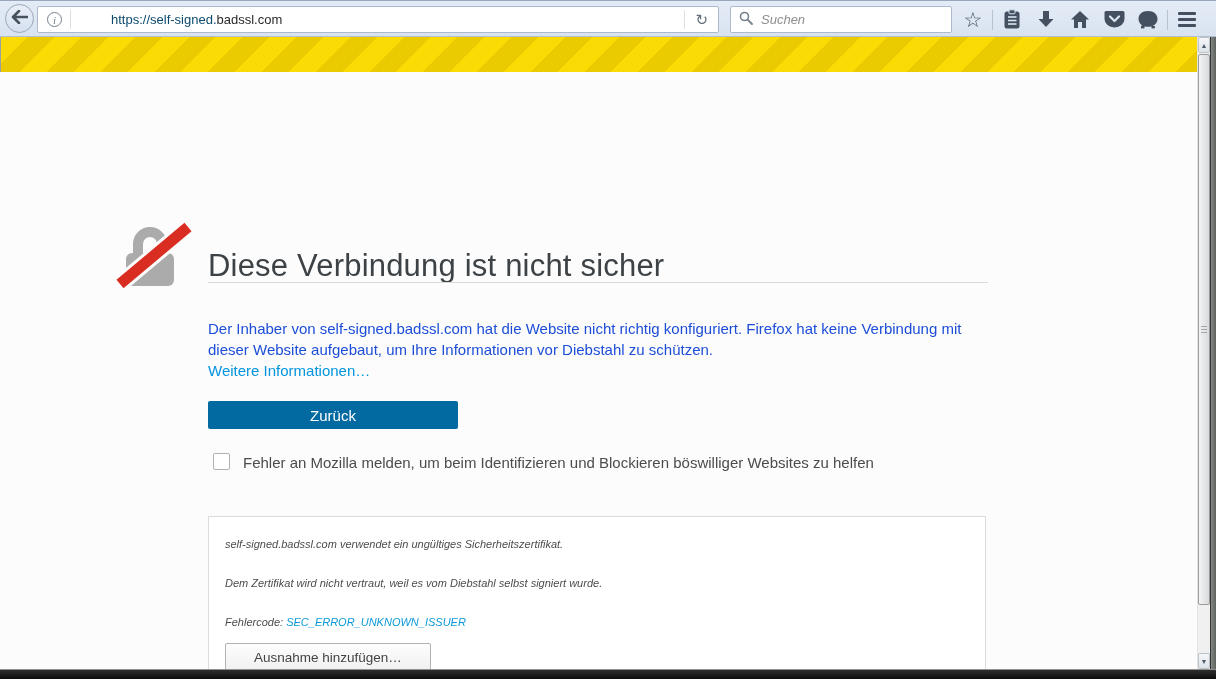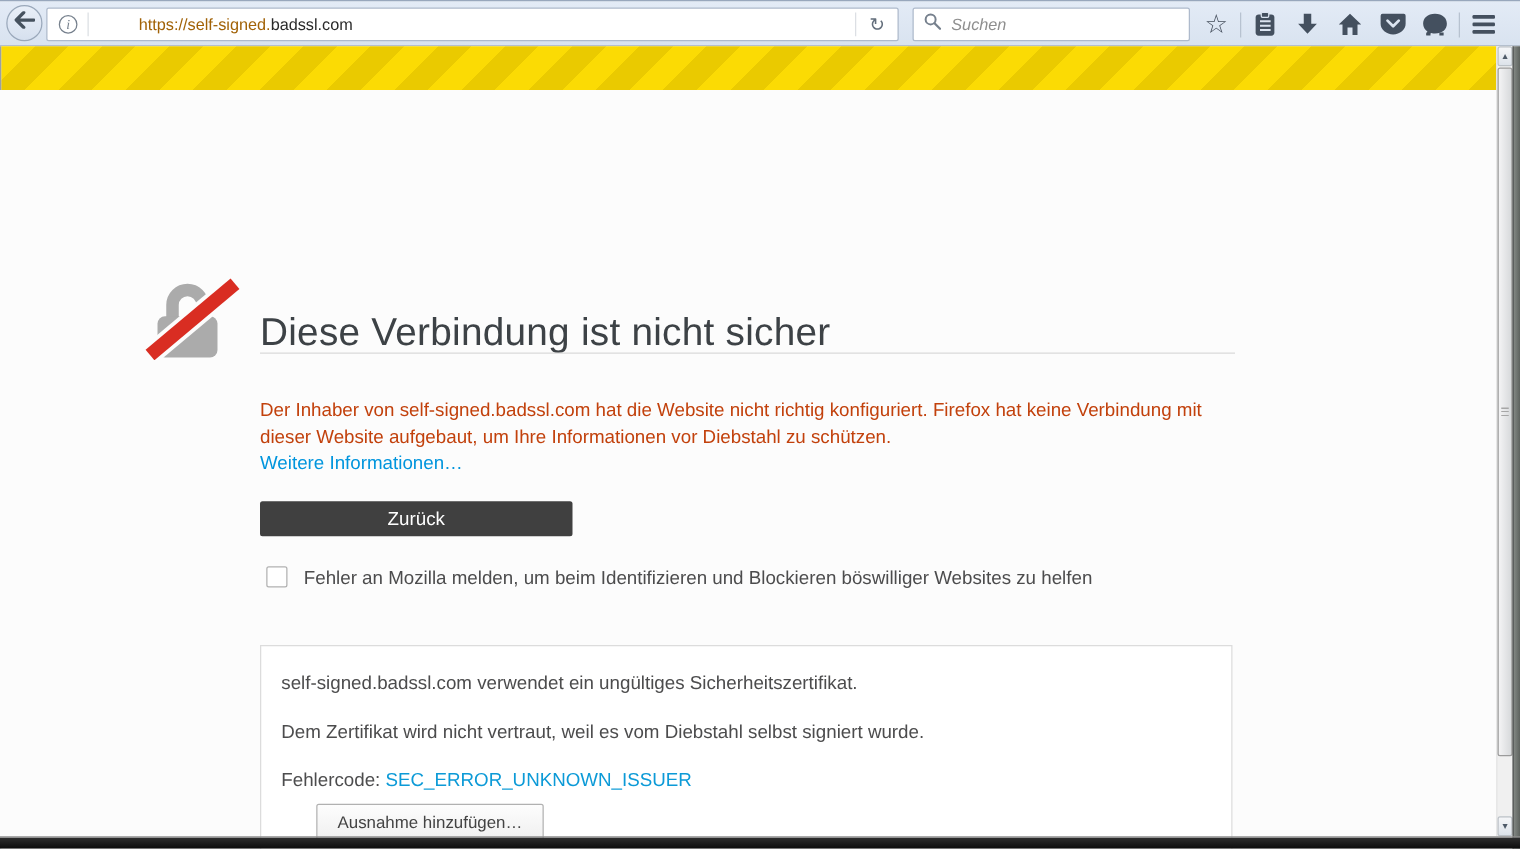--- a/index.html
+++ b/index.html
@@ -15,21 +15,21 @@
             border:1px solid #9aa8ba;background:linear-gradient(180deg,#e9eff8,#d6e0ee);
             display:flex;align-items:center;justify-content:center;box-sizing:border-box;cursor:pointer;}
   .urlbar{position:absolute;left:37px;top:5px;width:682px;height:27px;background:#fff;
           border:1px solid #aebacc;border-radius:2px;box-sizing:border-box;
           display:flex;align-items:center;}
   .info-ic{width:15px;height:15px;border:1px solid #76808d;border-radius:50%;color:#76808d;
            font-family:"Liberation Serif",serif;font-style:italic;font-size:11px;line-height:14px;
            text-align:center;margin:0 8px 0 9px;box-sizing:border-box;}
   .vsep{width:1px;height:19px;background:#dcdfe4;}
   .url-text{font-size:13px;margin-left:9px;flex:1;white-space:nowrap;overflow:hidden;}
-  .url-prefix{color:#a16207;padding-left:31px;}
+  .url-prefix{color:#0c4a6e;padding-left:31px;}
   .url-domain{color:#2a2a2a;}
   .reload{font-size:15px;color:#646f7c;padding:0 10px;cursor:pointer;}
   .searchbar{position:absolute;left:730px;top:5px;width:222px;height:27px;background:#fff;
              border:1px solid #aebacc;border-radius:2px;box-sizing:border-box;
              display:flex;align-items:center;}
   .searchbar svg{margin:0 6px 0 8px;}
   .searchbar input{border:none;outline:none;flex:1;font-size:13px;min-width:0;
                    font-family:"Liberation Sans",sans-serif;background:transparent;color:#333;}
   .searchbar input::placeholder{color:#8e8e8e;font-style:italic;}
   .tb-icons{position:absolute;left:956px;top:0;height:37px;display:flex;align-items:center;}
@@ -43,42 +43,42 @@
   .banner{position:absolute;left:1px;top:37px;width:1196px;height:35px;
           background:repeating-linear-gradient(135deg,#fbdb04 0 19px,#eaca00 19px 38px);}
   .left-edge{position:absolute;left:0;top:37px;width:1px;bottom:0;background:#9aa0a5;}
 
   
   .content{position:absolute;left:0;top:72px;width:1197px;bottom:0;background:#fcfcfc;}
   .lock-wrap{position:absolute;left:116px;top:148px;}
   .page-title{position:absolute;left:208px;top:155px;width:780px;font-size:31px;font-weight:300;
               color:#3d4246;letter-spacing:.2px;}
   .title-rule{position:absolute;left:208px;top:210px;width:780px;height:1px;background:#d9d9d9;}
-  .body-text{position:absolute;left:208px;top:231px;width:765px;font-size:15px;line-height:21px;color:#c2410c;}
+  .body-text{position:absolute;left:208px;top:231px;width:765px;font-size:15px;line-height:21px;color:#1d4ed8;}
   .learn-link{position:absolute;left:208px;top:290px;font-size:15px;color:#0095dd;text-decoration:none;cursor:pointer;text-align:right;}
-  .btn-back{position:absolute;left:208px;top:329px;width:250px;height:28px;background:#404040;
+  .btn-back{position:absolute;left:208px;top:329px;width:250px;height:28px;background:#0369a1;
             border:none;border-radius:2px;color:#fff;font-size:15px;font-family:"Liberation Sans",sans-serif;cursor:pointer;}
   .btn-adv{position:absolute;left:835px;top:329px;width:148px;height:28px;
            background:linear-gradient(180deg,#fdfdfd,#f2f2f2);border:1px solid #b5b5b5;border-radius:2px;
            color:#333;font-size:15px;font-family:"Liberation Sans",sans-serif;cursor:pointer;}
   .report-row{position:absolute;left:213px;top:381px;display:flex;align-items:flex-start;}
   .report-row input{appearance:none;-webkit-appearance:none;width:17px;height:17px;margin:0;
                     border:1px solid #b1b1b1;border-radius:2px;background:#fff;cursor:pointer;}
   .report-label{margin-left:13px;font-size:15px;color:#4c4c4d;padding-top:1px;text-align:right;}
 
   .cert-box{position:absolute;left:208px;top:444px;width:778px;height:172px;background:#fff;
             border:1px solid #dcdcdc;box-sizing:border-box;}
-  .cert-line{position:absolute;left:16px;font-size:15px;color:#4c4c4d;white-space:nowrap;}
+  .cert-line{position:absolute;left:16px;font-size:11px;color:#4c4c4d;white-space:nowrap;font-style:italic;}
   .cert-l1{top:21px;}
   .cert-l2{top:60px;}
   .cert-l3{top:99px;}
   .err-link{color:#0c9ad7;text-decoration:none;cursor:pointer;}
-  .btn-exception{position:absolute;left:16px;top:126px;height:29px;padding:0 16px;
+  .btn-exception{position:absolute;left:16px;top:126px;height:29px;padding:0 28px;
                  background:linear-gradient(180deg,#fdfdfd,#f0f0f0);border:1px solid #b1b1b1;border-radius:2px;
-                 color:#434343;font-size:13.5px;font-family:"Liberation Sans",sans-serif;cursor:pointer;margin-left:28px;}
+                 color:#434343;font-size:13.5px;font-family:"Liberation Sans",sans-serif;cursor:pointer;}
 
   
   .scrollbar{position:absolute;left:1197px;top:37px;width:13px;height:632px;background:#f0f0f0;
              border-left:1px solid #e3e3e3;box-sizing:border-box;}
   .sb-btn{position:absolute;left:0;width:12px;height:16px;display:flex;align-items:center;justify-content:center;
           font-size:7px;color:#4e5a68;background:linear-gradient(180deg,#f5f6f8,#dde3ea);
           border:1px solid #bcc2c8;border-radius:2px;box-sizing:border-box;cursor:pointer;}
   .sb-up{top:0;}
   .sb-down{bottom:0;}
   .sb-thumb{position:absolute;left:0px;top:17px;width:12px;height:551px;

